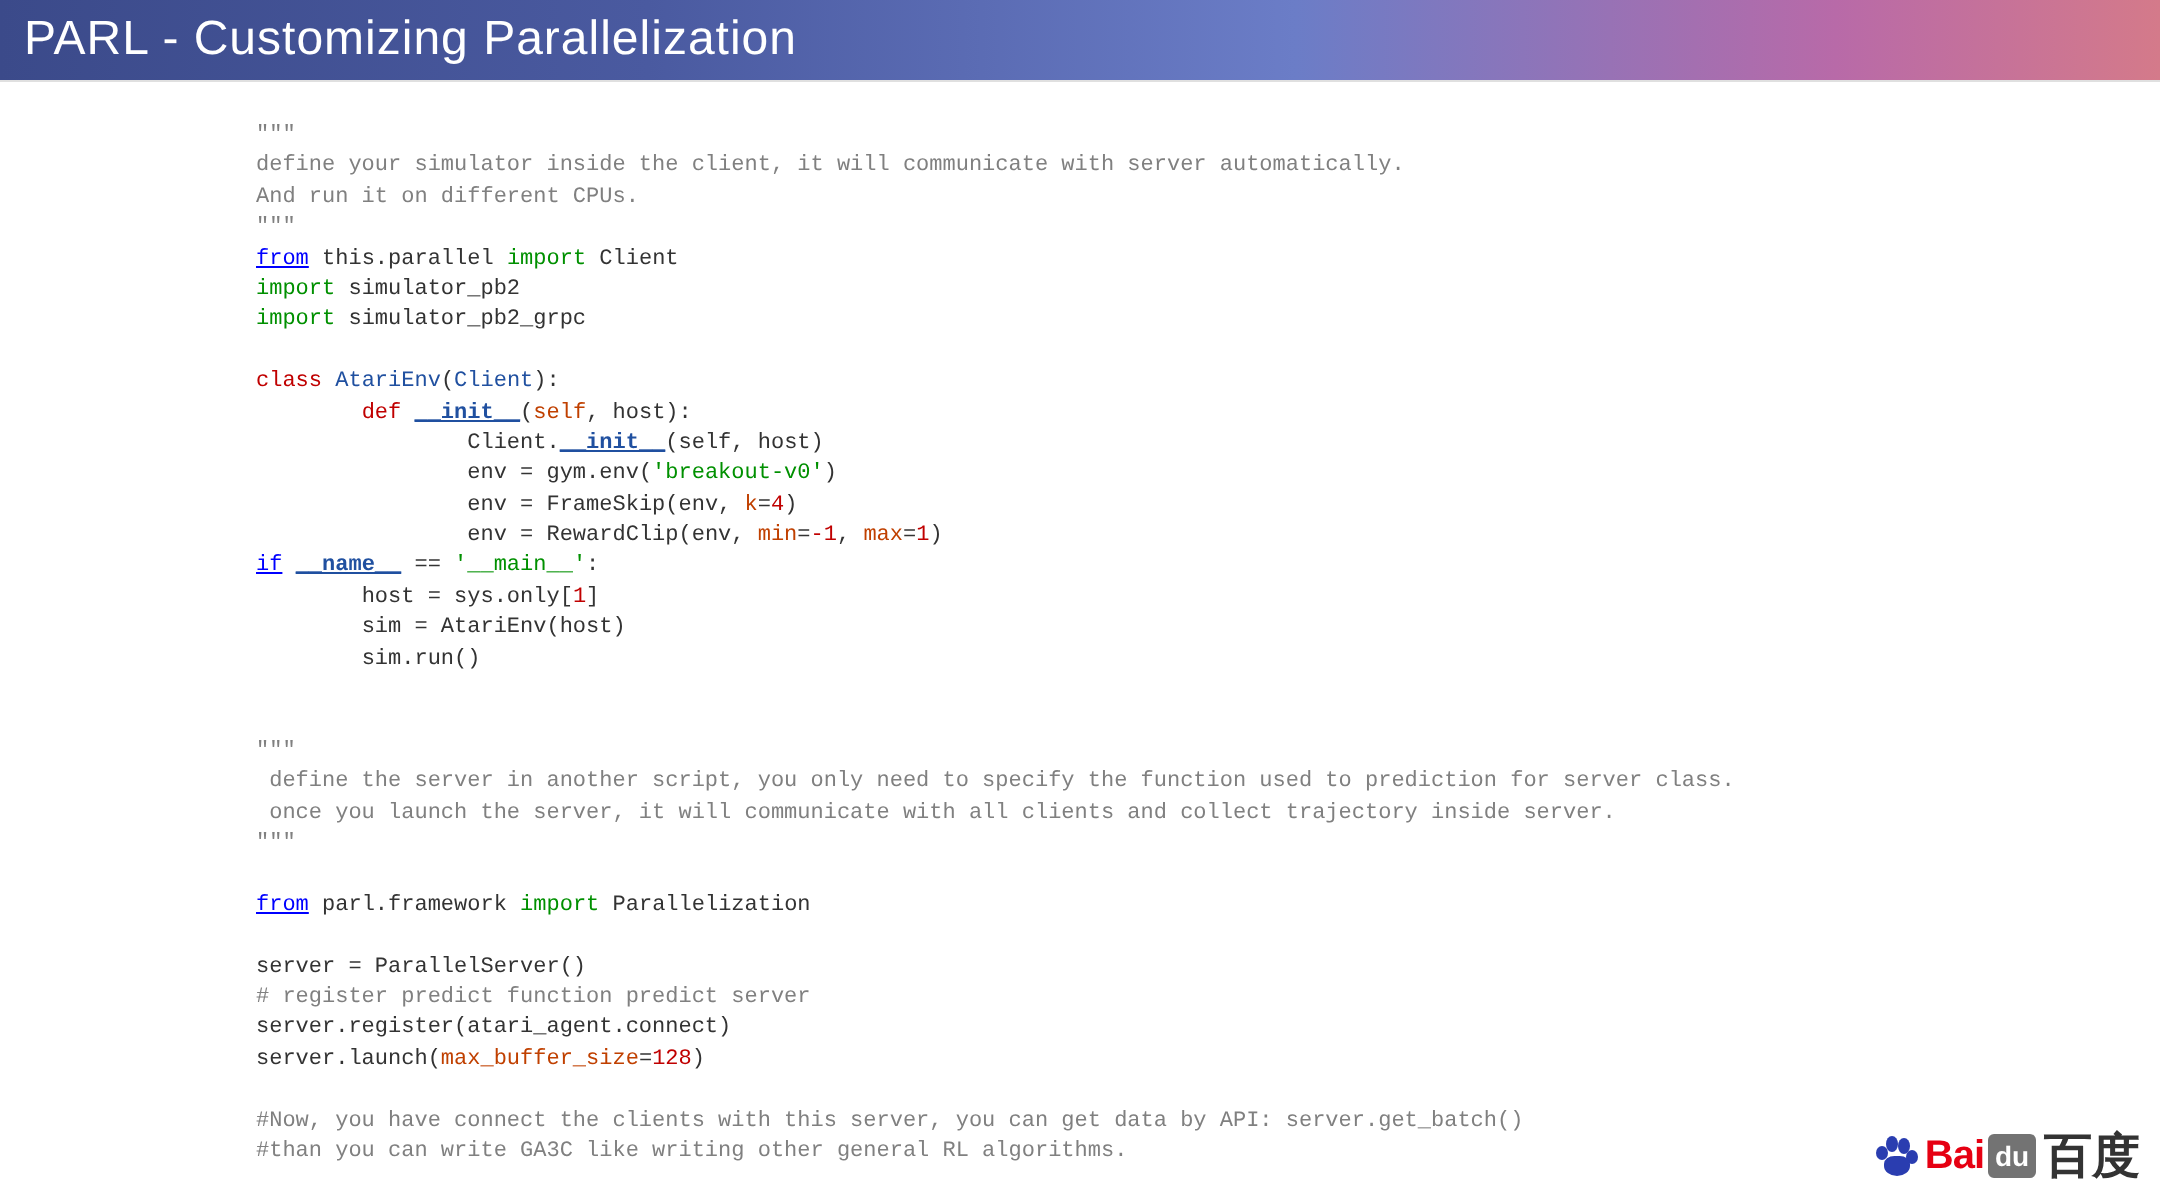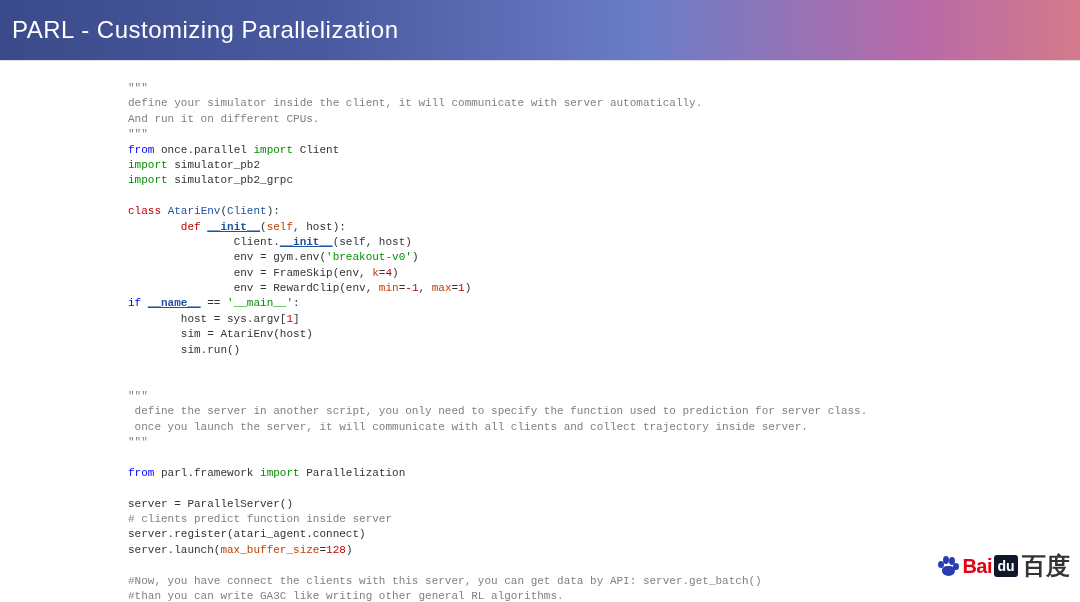--- a/index.html
+++ b/index.html
@@ -5,21 +5,21 @@
     * { margin: 0; padding: 0; box-sizing: border-box; }
     body {
       width: 1080px;
       height: 602px;
       font-family: -apple-system, BlinkMacSystemFont, "Segoe UI", Arial, sans-serif;
       background: #ffffff;
       position: relative;
       overflow: hidden;
     }
     .header {
-      height: 60px;
+      height: 40px;
       background: linear-gradient(90deg, #3b4a8a 0%, #4a5aa0 30%, #6b7dc7 60%, #b86aa8 85%, #d47a8a 100%);
       padding: 0 12px;
       display: flex;
       align-items: center;
     }
     .header-title {
       color: #ffffff;
       font-size: 24px;
       font-weight: 300;
       letter-spacing: 0.5px;
@@ -32,35 +32,35 @@
     .code-container {
       margin: 20px 128px 0 128px;
       background: #ffffff;
       font-family: "Consolas", "Monaco", "Courier New", monospace;
       font-size: 11px;
       line-height: 1.4;
       white-space: pre;
       color: #333333;
     }
     .c-comment { color: #808080; }
-    .c-keyword { color: #0000ff; }
+    .c-keyword { color: #0000ff; text-decoration: underline; }
     .c-import { color: #009000; }
     .c-def { color: #c00000; }
     .c-class { color: #c00000; }
     .c-classname { color: #2050a0; }
     .c-self { color: #c04000; text-align: center; }
     .c-string { color: #009000; }
     .c-num { color: #c00000; }
     .c-kwarg { color: #c04000; }
     .c-name { color: #333333; }
     .c-dunder { color: #2050a0; font-weight: bold; text-decoration: underline; }
     .logo {
       position: absolute;
       right: 10px;
-      bottom: 20px;
+      bottom: 8px;
       display: flex;
       align-items: center;
       font-size: 18px;
       font-weight: bold;
     }
     .logo-bai { color: #e60012; font-family: Arial; font-size: 20px; font-weight: bold; letter-spacing: -0.5px; }
     .logo-paw {
       display: inline-block;
       width: 24px;
       height: 22px;
@@ -74,21 +74,21 @@
     }
     .logo-paw .p1 { width: 6px; height: 7px; left: 2px; top: 6px; }
     .logo-paw .p2 { width: 6px; height: 8px; left: 7px; top: 1px; }
     .logo-paw .p3 { width: 6px; height: 8px; left: 13px; top: 2px; }
     .logo-paw .p4 { width: 6px; height: 7px; left: 17px; top: 8px; }
     .logo-paw .p5 { width: 13px; height: 10px; left: 6px; top: 11px; border-radius: 40% 40% 50% 50%; }
     .logo-du-box {
       display: inline-flex;
       align-items: center;
       justify-content: center;
-      background: #0f172a;
+      background: #737373;
       color: #fff;
       width: 24px;
       height: 22px;
       border-radius: 3px;
       font-size: 14px;
       margin: 0 2px;
       font-weight: bold;
     }
     .logo-cn { color: #333; font-size: 24px; font-weight: bold; margin-left: 2px; }
   </style>
@@ -97,45 +97,45 @@
 
 <div class="header">
   <div class="header-title">PARL - Customizing Parallelization</div>
 </div>
 <div class="separator"></div>
 
 <div class="code-container"><span class="c-comment">"""</span>
 <span class="c-comment">define your simulator inside the client, it will communicate with server automatically.</span>
 <span class="c-comment">And run it on different CPUs.</span>
 <span class="c-comment">"""</span>
-<span class="c-keyword">from</span> <span class="c-name">once.parallel</span> <span class="c-import">import</span> <span class="c-name">Client</span>
+<span class="c-keyword">from</span> <span class="c-name">this.parallel</span> <span class="c-import">import</span> <span class="c-name">Client</span>
 <span class="c-import">import</span> <span class="c-name">simulator_pb2</span>
 <span class="c-import">import</span> <span class="c-name">simulator_pb2_grpc</span>
 
 <span class="c-class">class</span> <span class="c-classname">AtariEnv</span>(<span class="c-classname">Client</span>):
         <span class="c-def">def</span> <span class="c-dunder">__init__</span>(<span class="c-self">self</span>, <span class="c-name">host</span>):
                 <span class="c-name">Client.</span><span class="c-dunder">__init__</span><span class="c-name">(self, host)</span>
                 <span class="c-name">env = gym.env(</span><span class="c-string">'breakout-v0'</span>)
                 <span class="c-name">env = FrameSkip(env, </span><span class="c-kwarg">k</span>=<span class="c-num">4</span>)
                 <span class="c-name">env = RewardClip(env, </span><span class="c-kwarg">min</span>=<span class="c-num">-1</span>, <span class="c-kwarg">max</span>=<span class="c-num">1</span>)
 <span class="c-keyword">if</span> <span class="c-dunder">__name__</span> == <span class="c-string">'__main__'</span>:
-        <span class="c-name">host = sys.argv[</span><span class="c-num">1</span>]
+        <span class="c-name">host = sys.only[</span><span class="c-num">1</span>]
         <span class="c-name">sim = AtariEnv(host)</span>
         <span class="c-name">sim.run()</span>
 
 
 <span class="c-comment">"""</span>
 <span class="c-comment"> define the server in another script, you only need to specify the function used to prediction for server class.</span>
 <span class="c-comment"> once you launch the server, it will communicate with all clients and collect trajectory inside server.</span>
 <span class="c-comment">"""</span>
 
 <span class="c-keyword">from</span> <span class="c-name">parl.framework</span> <span class="c-import">import</span> <span class="c-name">Parallelization</span>
 
 <span class="c-name">server = ParallelServer()</span>
-<span class="c-comment"># clients predict function inside server</span>
+<span class="c-comment"># register predict function predict server</span>
 <span class="c-name">server.register(atari_agent.connect)</span>
 <span class="c-name">server.launch(</span><span class="c-kwarg">max_buffer_size</span>=<span class="c-num">128</span>)
 
 <span class="c-comment">#Now, you have connect the clients with this server, you can get data by API: server.get_batch()</span>
 <span class="c-comment">#than you can write GA3C like writing other general RL algorithms.</span></div>
 
 <div class="logo">
   <span class="logo-paw">
     <span class="p1"></span>
       <span class="p2"></span>

